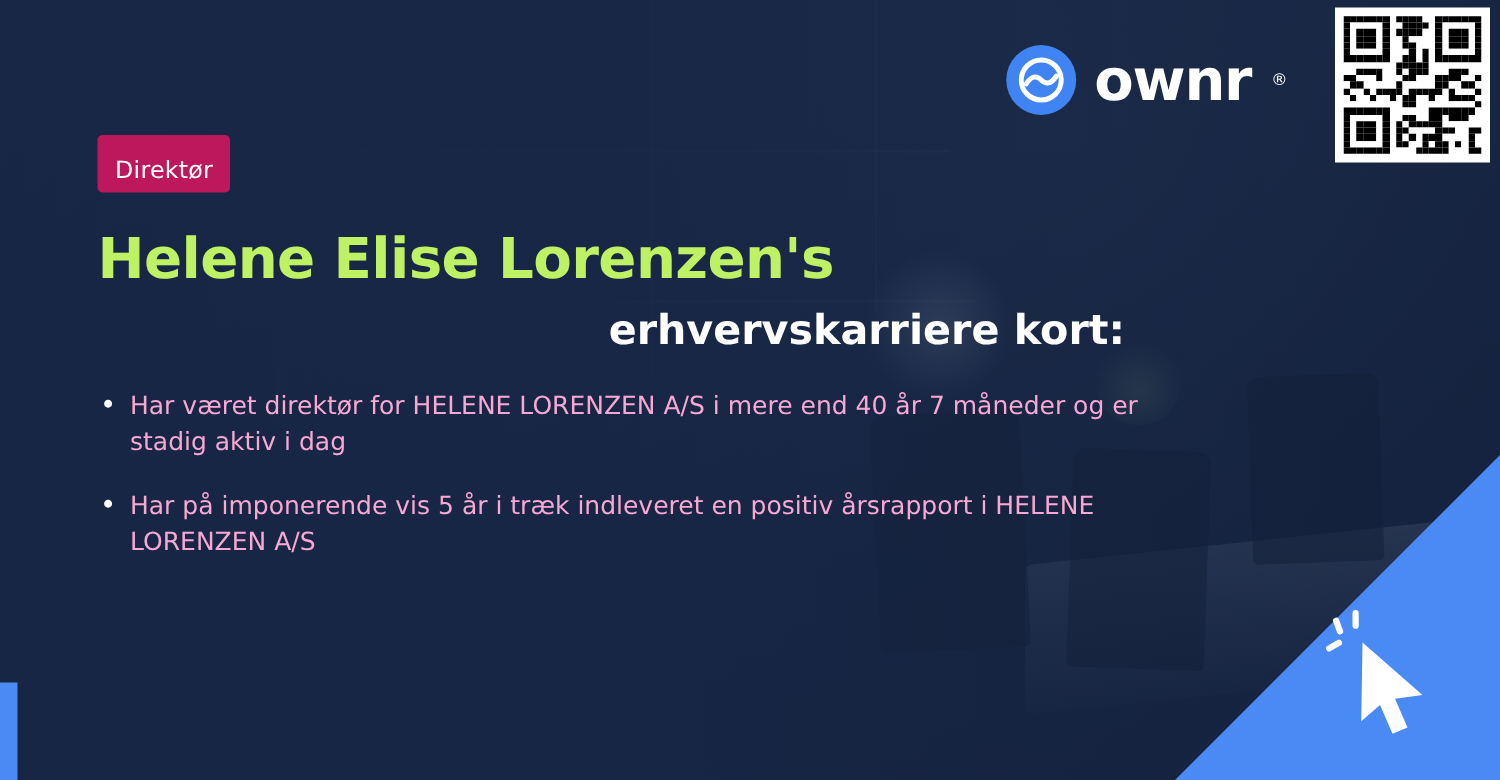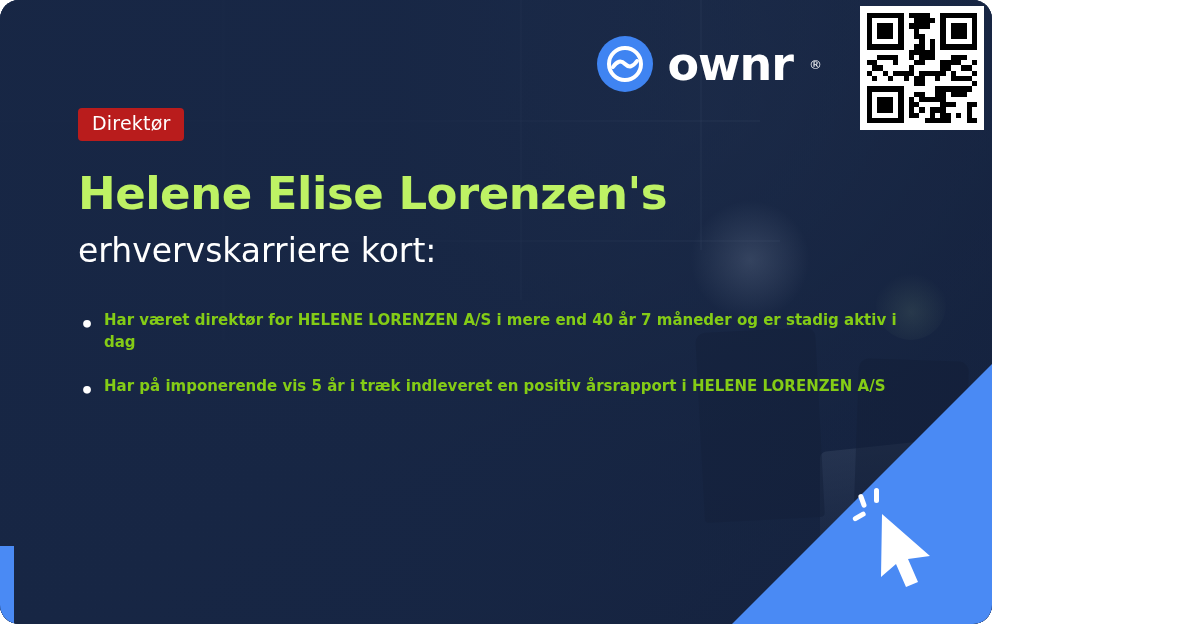--- a/index.html
+++ b/index.html
@@ -4,25 +4,24 @@
 <style>
   * { box-sizing: border-box; margin: 0; padding: 0; }
   html, body {
     width: 1200px;
     height: 624px;
     overflow: hidden;
     font-family: "DejaVu Sans", "Liberation Sans", sans-serif;
   }
   .card {
     position: relative;
-    width: 992px;
+    width: 1200px;
     height: 624px;
     background: #1b2c4e;
     overflow: hidden;
-    border-radius: 19px;
   }
   
   .bg-photo {
     position: absolute;
     inset: 0;
     background:
       linear-gradient(115deg, rgba(30,48,84,0.55) 0%, rgba(22,36,64,0.75) 45%, rgba(18,30,56,0.9) 100%),
       radial-gradient(circle at 72% 18%, rgba(150,175,205,0.30) 0%, rgba(40,60,95,0.0) 38%),
       radial-gradient(circle at 40% 30%, rgba(120,150,190,0.22) 0%, rgba(30,45,75,0.0) 42%),
       linear-gradient(180deg, #2c4064 0%, #223455 40%, #1a2a4a 75%, #16233f 100%);
@@ -114,55 +113,56 @@
     letter-spacing: -1px;
     line-height: 1;
   }
   .logo-reg {
     color: #ffffff; font-size: 13px; vertical-align: super; margin-left: 2px; font-weight: 400;
   }
   
   .content { position: absolute; left: 78px; top: 108px; right: 300px; }
   .badge {
     display: inline-block;
-    background: #b91c1c;
+    background: #be185d;
     color: #ffffff;
     font-size: 19px;
-    padding: 4px 14px 7px;
+    padding: 17px 14px 7px;
     border-radius: 4px;
     letter-spacing: .2px;
     text-align: right;
   }
   .title {
     color: #bef264;
     font-size: 45px;
     font-weight: 700;
     line-height: 1.3;
     margin-top: 24px;
     letter-spacing: -0.5px;
   }
   .subtitle {
     color: #ffffff;
     font-size: 33px;
-    font-weight: 400;
+    font-weight: 700;
     line-height: 1.25;
     margin-top: 6px;
+    text-align: right;
   }
   .bullets {
     position: absolute;
     left: 78px;
     top: 310px;
     width: 840px;
     list-style: none;
   }
   .bullets li {
     position: relative;
-    color: #84cc16;
-    font-size: 15px;
-    font-weight: 700;
+    color: #f9a8d4;
+    font-size: 20px;
+    font-weight: 400;
     line-height: 1.45;
     padding-left: 26px;
     margin-bottom: 22px;
   }
   .bullets li::before {
     content: "•";
     position: absolute;
     left: 2px;
     top: -1px;
     font-size: 22px;

